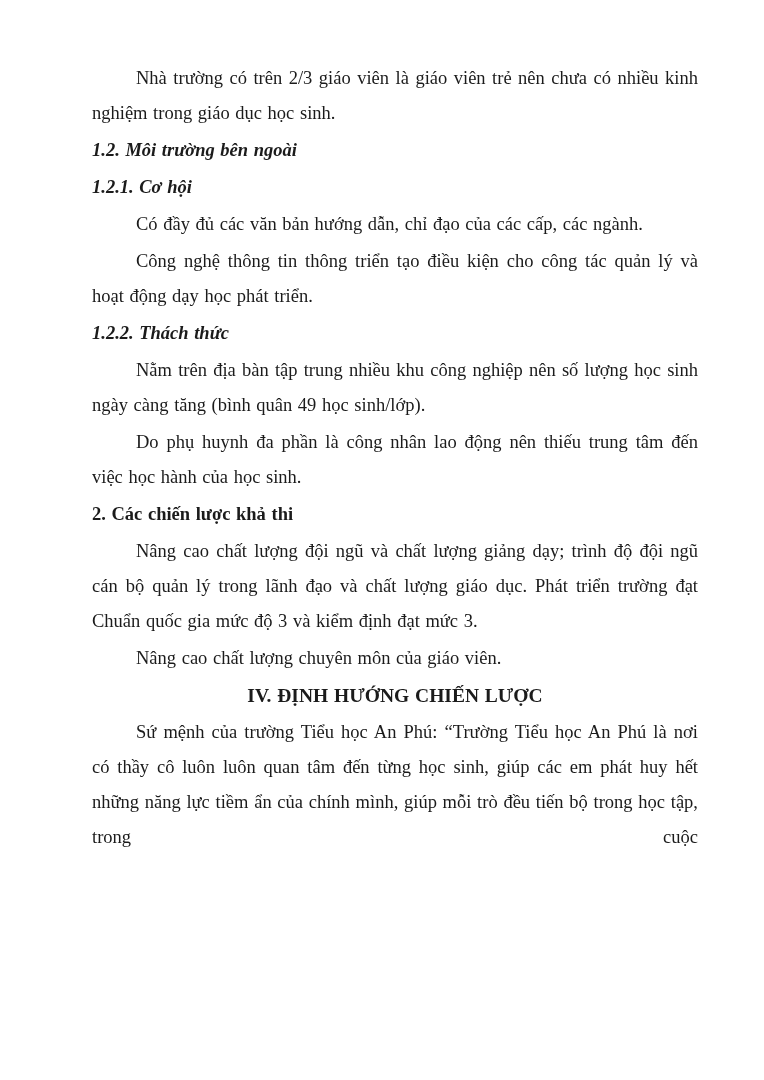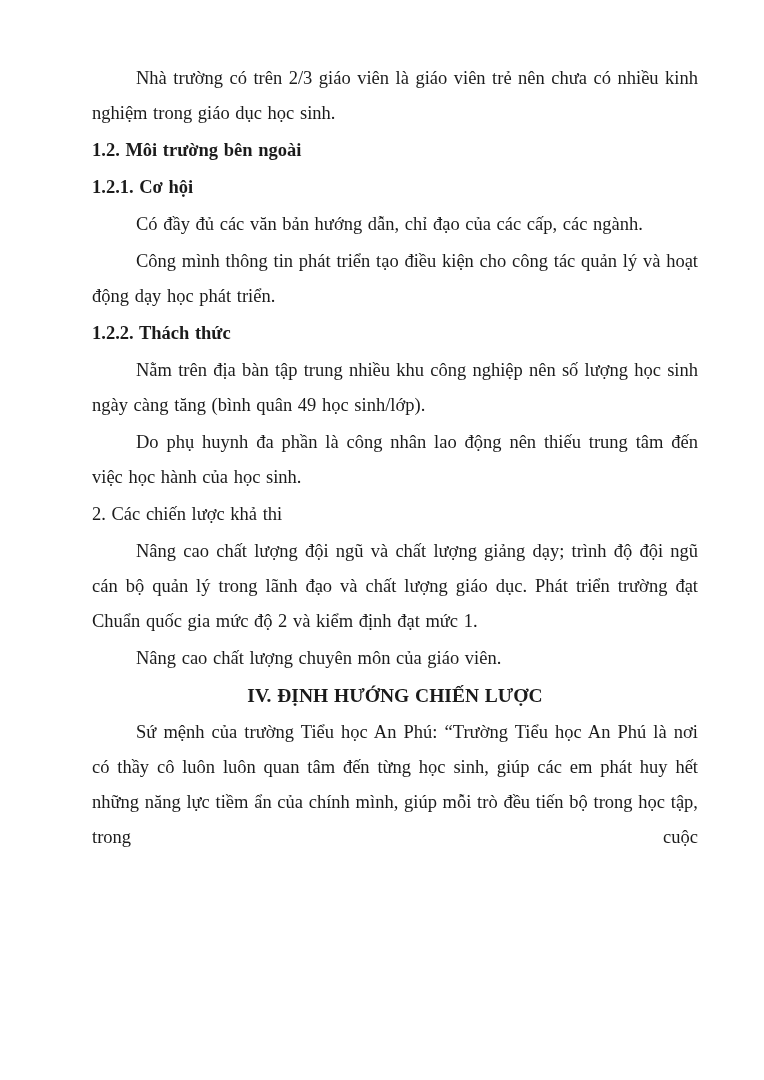--- a/index.html
+++ b/index.html
@@ -29,27 +29,28 @@
     text-align: justify;
     text-indent: 44px;
   }
   
   .body-par.cont {
     text-align-last: justify;
   }
   
   .h-sub {
     font-weight: bold;
+    font-style: italic;
     margin-left: 45px;
     margin-top: 4px;
     margin-bottom: 4px;
   }
   
   .h-num {
-    font-weight: normal;
+    font-weight: bold;
     margin-left: 28px;
     margin-top: 4px;
     margin-bottom: 4px;
   }
   
   .h-sec {
     font-weight: bold;
     font-size: 19.5px !important;
     margin-top: 5px;
     margin-bottom: 5px;
@@ -57,22 +58,22 @@
   }
 </style>
 </head>
 <body>
 
 <div class="page">
   <p class="body-par">Nhà trường có trên 2/3 giáo viên là giáo viên trẻ nên chưa có nhiều kinh nghiệm trong giáo dục học sinh.</p>
   <p class="h-sub">1.2. Môi trường bên ngoài</p>
   <p class="h-sub">1.2.1. Cơ hội</p>
   <p class="body-par">Có đầy đủ các văn bản hướng dẫn, chỉ đạo của các cấp, các ngành.</p>
-  <p class="body-par">Công mình thông tin phát triển tạo điều kiện cho công tác quản lý và hoạt động dạy học phát triển.</p>
+  <p class="body-par">Công nghệ thông tin thông triển tạo điều kiện cho công tác quản lý và hoạt động dạy học phát triển.</p>
   <p class="h-sub">1.2.2. Thách thức</p>
   <p class="body-par">Nằm trên địa bàn tập trung nhiều khu công nghiệp nên số lượng học sinh ngày càng tăng (bình quân 49 học sinh/lớp).</p>
   <p class="body-par">Do phụ huynh đa phần là công nhân lao động nên thiếu trung tâm đến việc học hành của học sinh.</p>
   <p class="h-num">2. Các chiến lược khả thi</p>
-  <p class="body-par">Nâng cao chất lượng đội ngũ và chất lượng giảng dạy; trình độ đội ngũ cán bộ quản lý trong lãnh đạo và chất lượng giáo dục. Phát triển trường đạt Chuẩn quốc gia mức độ 2 và kiểm định đạt mức 1.</p>
+  <p class="body-par">Nâng cao chất lượng đội ngũ và chất lượng giảng dạy; trình độ đội ngũ cán bộ quản lý trong lãnh đạo và chất lượng giáo dục. Phát triển trường đạt Chuẩn quốc gia mức độ 3 và kiểm định đạt mức 3.</p>
   <p class="body-par">Nâng cao chất lượng chuyên môn của giáo viên.</p>
   <p class="h-sec">IV. ĐỊNH HƯỚNG CHIẾN LƯỢC</p>
   <p class="body-par cont">Sứ mệnh của trường Tiểu học An Phú: “Trường Tiểu học An Phú là nơi có thầy cô luôn luôn quan tâm đến từng học sinh, giúp các em phát huy hết những năng lực tiềm ẩn của chính mình, giúp mỗi trò đều tiến bộ trong học tập, trong cuộc</p>
 </div>
 
 </body></html>

